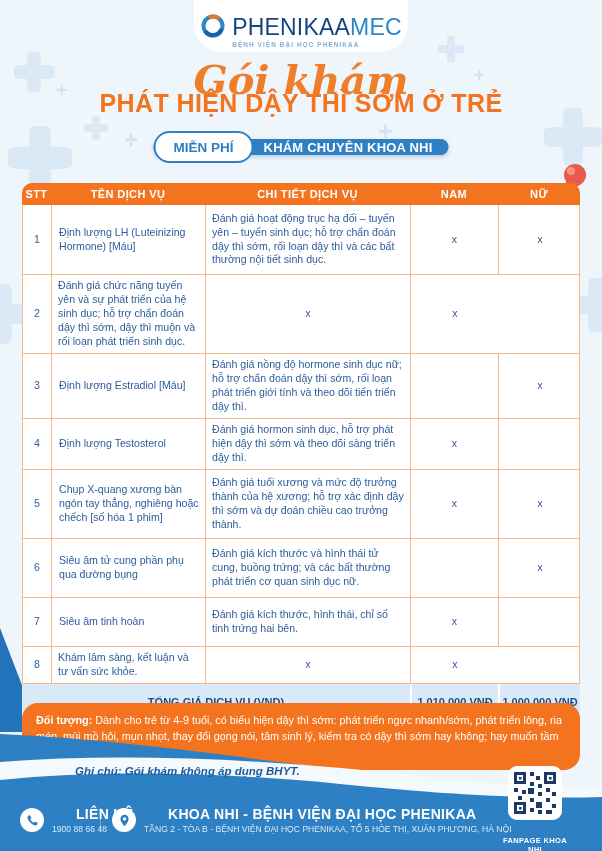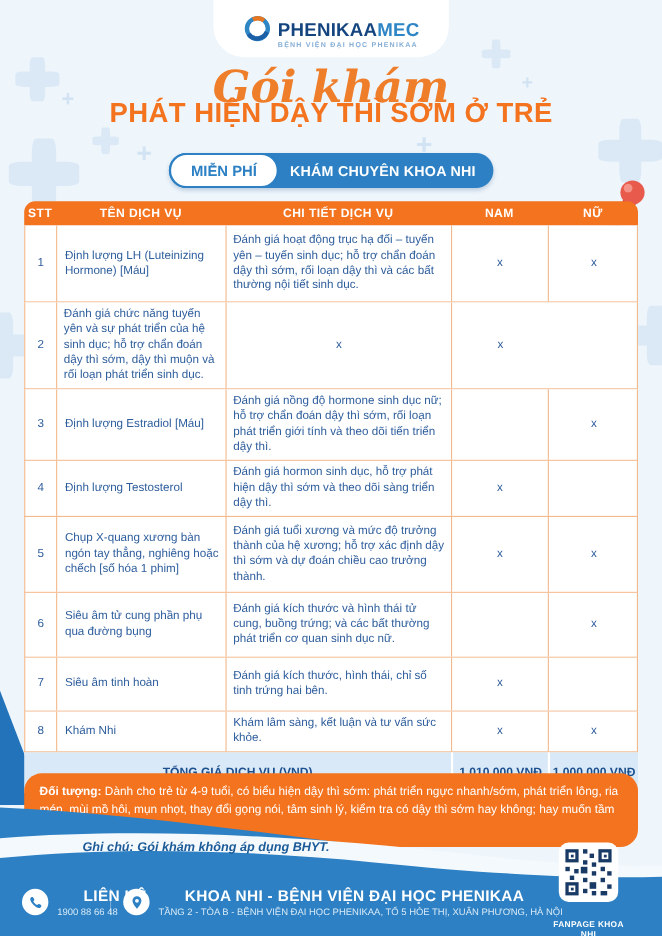--- a/index.html
+++ b/index.html
@@ -18,32 +18,32 @@
   .plus::after{top:33%;left:0;height:34%;width:100%;}
   .plus-glyph{position:absolute;color:#d2e3f3;font-weight:bold;line-height:1;}
 
   .tri{position:absolute;left:0;top:628px;width:40px;height:104px;background:#2273b9;
        clip-path:polygon(0 0,100% 100%,0 100%);}
 
   
   .banner{position:absolute;left:50%;top:0;transform:translateX(-50%);width:214px;height:52px;
           background:#fff;border-radius:0 0 28px 28px;display:flex;align-items:center;justify-content:center;}
   .logo{display:flex;align-items:center;gap:6px;}
-  .logo-text-main{font-size:17px;font-weight:bold;letter-spacing:.2px;line-height:1;margin-top:11px;}
+  .logo-text-main{font-size:23px;font-weight:normal;letter-spacing:.2px;line-height:1;margin-top:11px;}
   .logo-text-main .p1{color:#15457f;} .logo-text-main .p2{color:#2e86c5;}
   .logo-tag{font-size:6.4px;color:#85aed6;letter-spacing:1.1px;margin-top:2px;font-weight:bold;}
 
   .script-title{position:absolute;left:0;right:0;top:56px;text-align:center;
     font-family:"DejaVu Serif",serif;font-style:italic;font-weight:bold;
     font-size:40px;color:#ef7e2b;}
   .main-title{position:absolute;left:0;right:0;top:89px;text-align:center;
     font-size:25px;font-weight:bold;color:var(--orange);letter-spacing:.4px;}
 
   .badge{position:absolute;left:50%;top:139px;transform:translateX(-50%);
-    display:flex;align-items:center;background:var(--blue);border-radius:20px;height:32px;
+    display:flex;align-items:center;background:var(--blue);border-radius:20px;height:16px;
     box-shadow:0 2px 4px rgba(30,80,140,.25);}
   .badge-free{background:#fff;border:2px solid var(--blue);color:var(--blue);
     border-radius:18px;height:32px;display:flex;align-items:center;padding:0 18px;
     font-weight:bold;font-size:13.5px;}
   .badge-dept{color:#fff;font-weight:bold;font-size:13px;padding:0 16px 0 10px;letter-spacing:.2px;}
 
   
   .svc-table{position:absolute;left:22px;top:183px;width:558px;}
   .thead{display:grid;grid-template-columns:29px 154px 205px 88px 82px;height:22px;
     background:var(--orange);border-radius:10px 10px 0 0;}
@@ -190,21 +190,20 @@
         </div>
         <div class="trow">
           <div class="cell c-stt">7</div>
           <div class="cell c-name">Siêu âm tinh hoàn</div>
           <div class="cell c-detail">Đánh giá kích thước, hình thái, chỉ số tinh trứng hai bên.</div>
           <div class="cell c-mark first">x</div>
           <div class="cell c-mark"></div>
         </div>
         <div class="trow">
           <div class="cell c-stt">8</div>
-          <div class="cell c-name">Khám Nhi</div>
           <div class="cell c-detail">Khám lâm sàng, kết luận và tư vấn sức khỏe.</div>
           <div class="cell c-mark first">x</div>
           <div class="cell c-mark">x</div>
         </div>
       </div>
     <div class="total-row">
       <div>TỔNG GIÁ DỊCH VỤ (VND)</div>
       <div class="total-val">1.010.000 VNĐ</div>
       <div class="total-val">1.000.000 VNĐ</div>
     </div>

